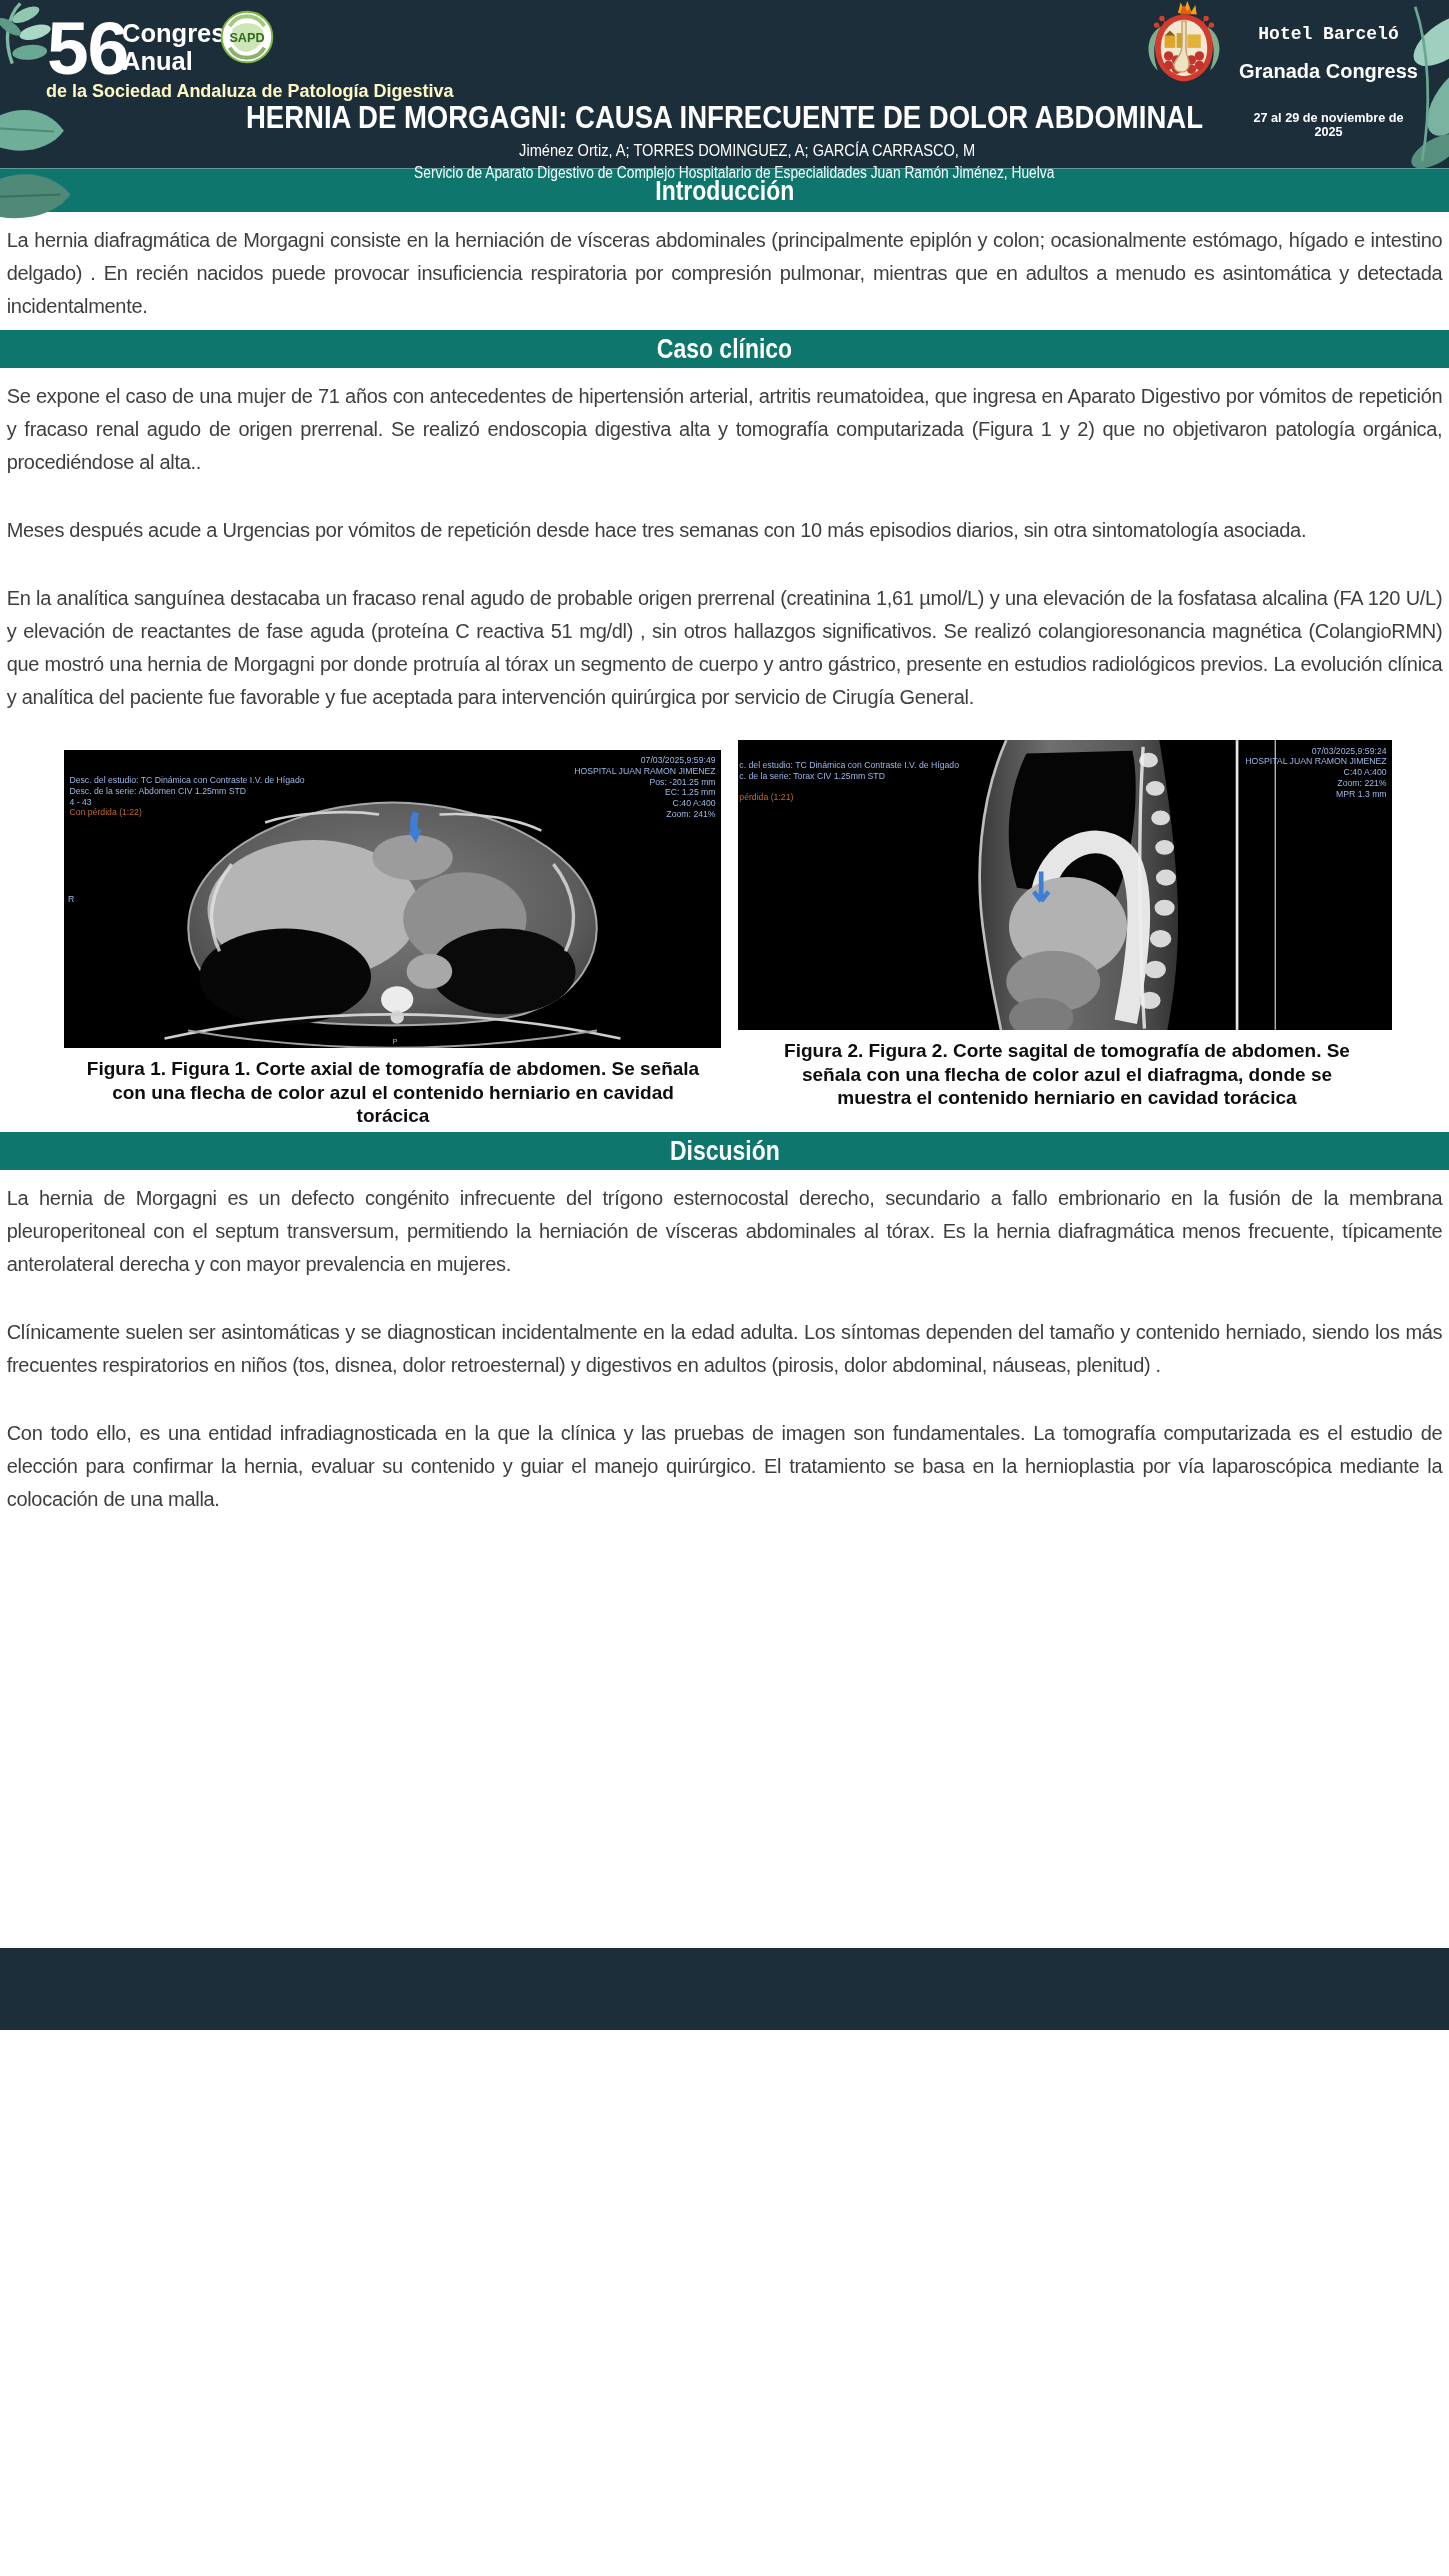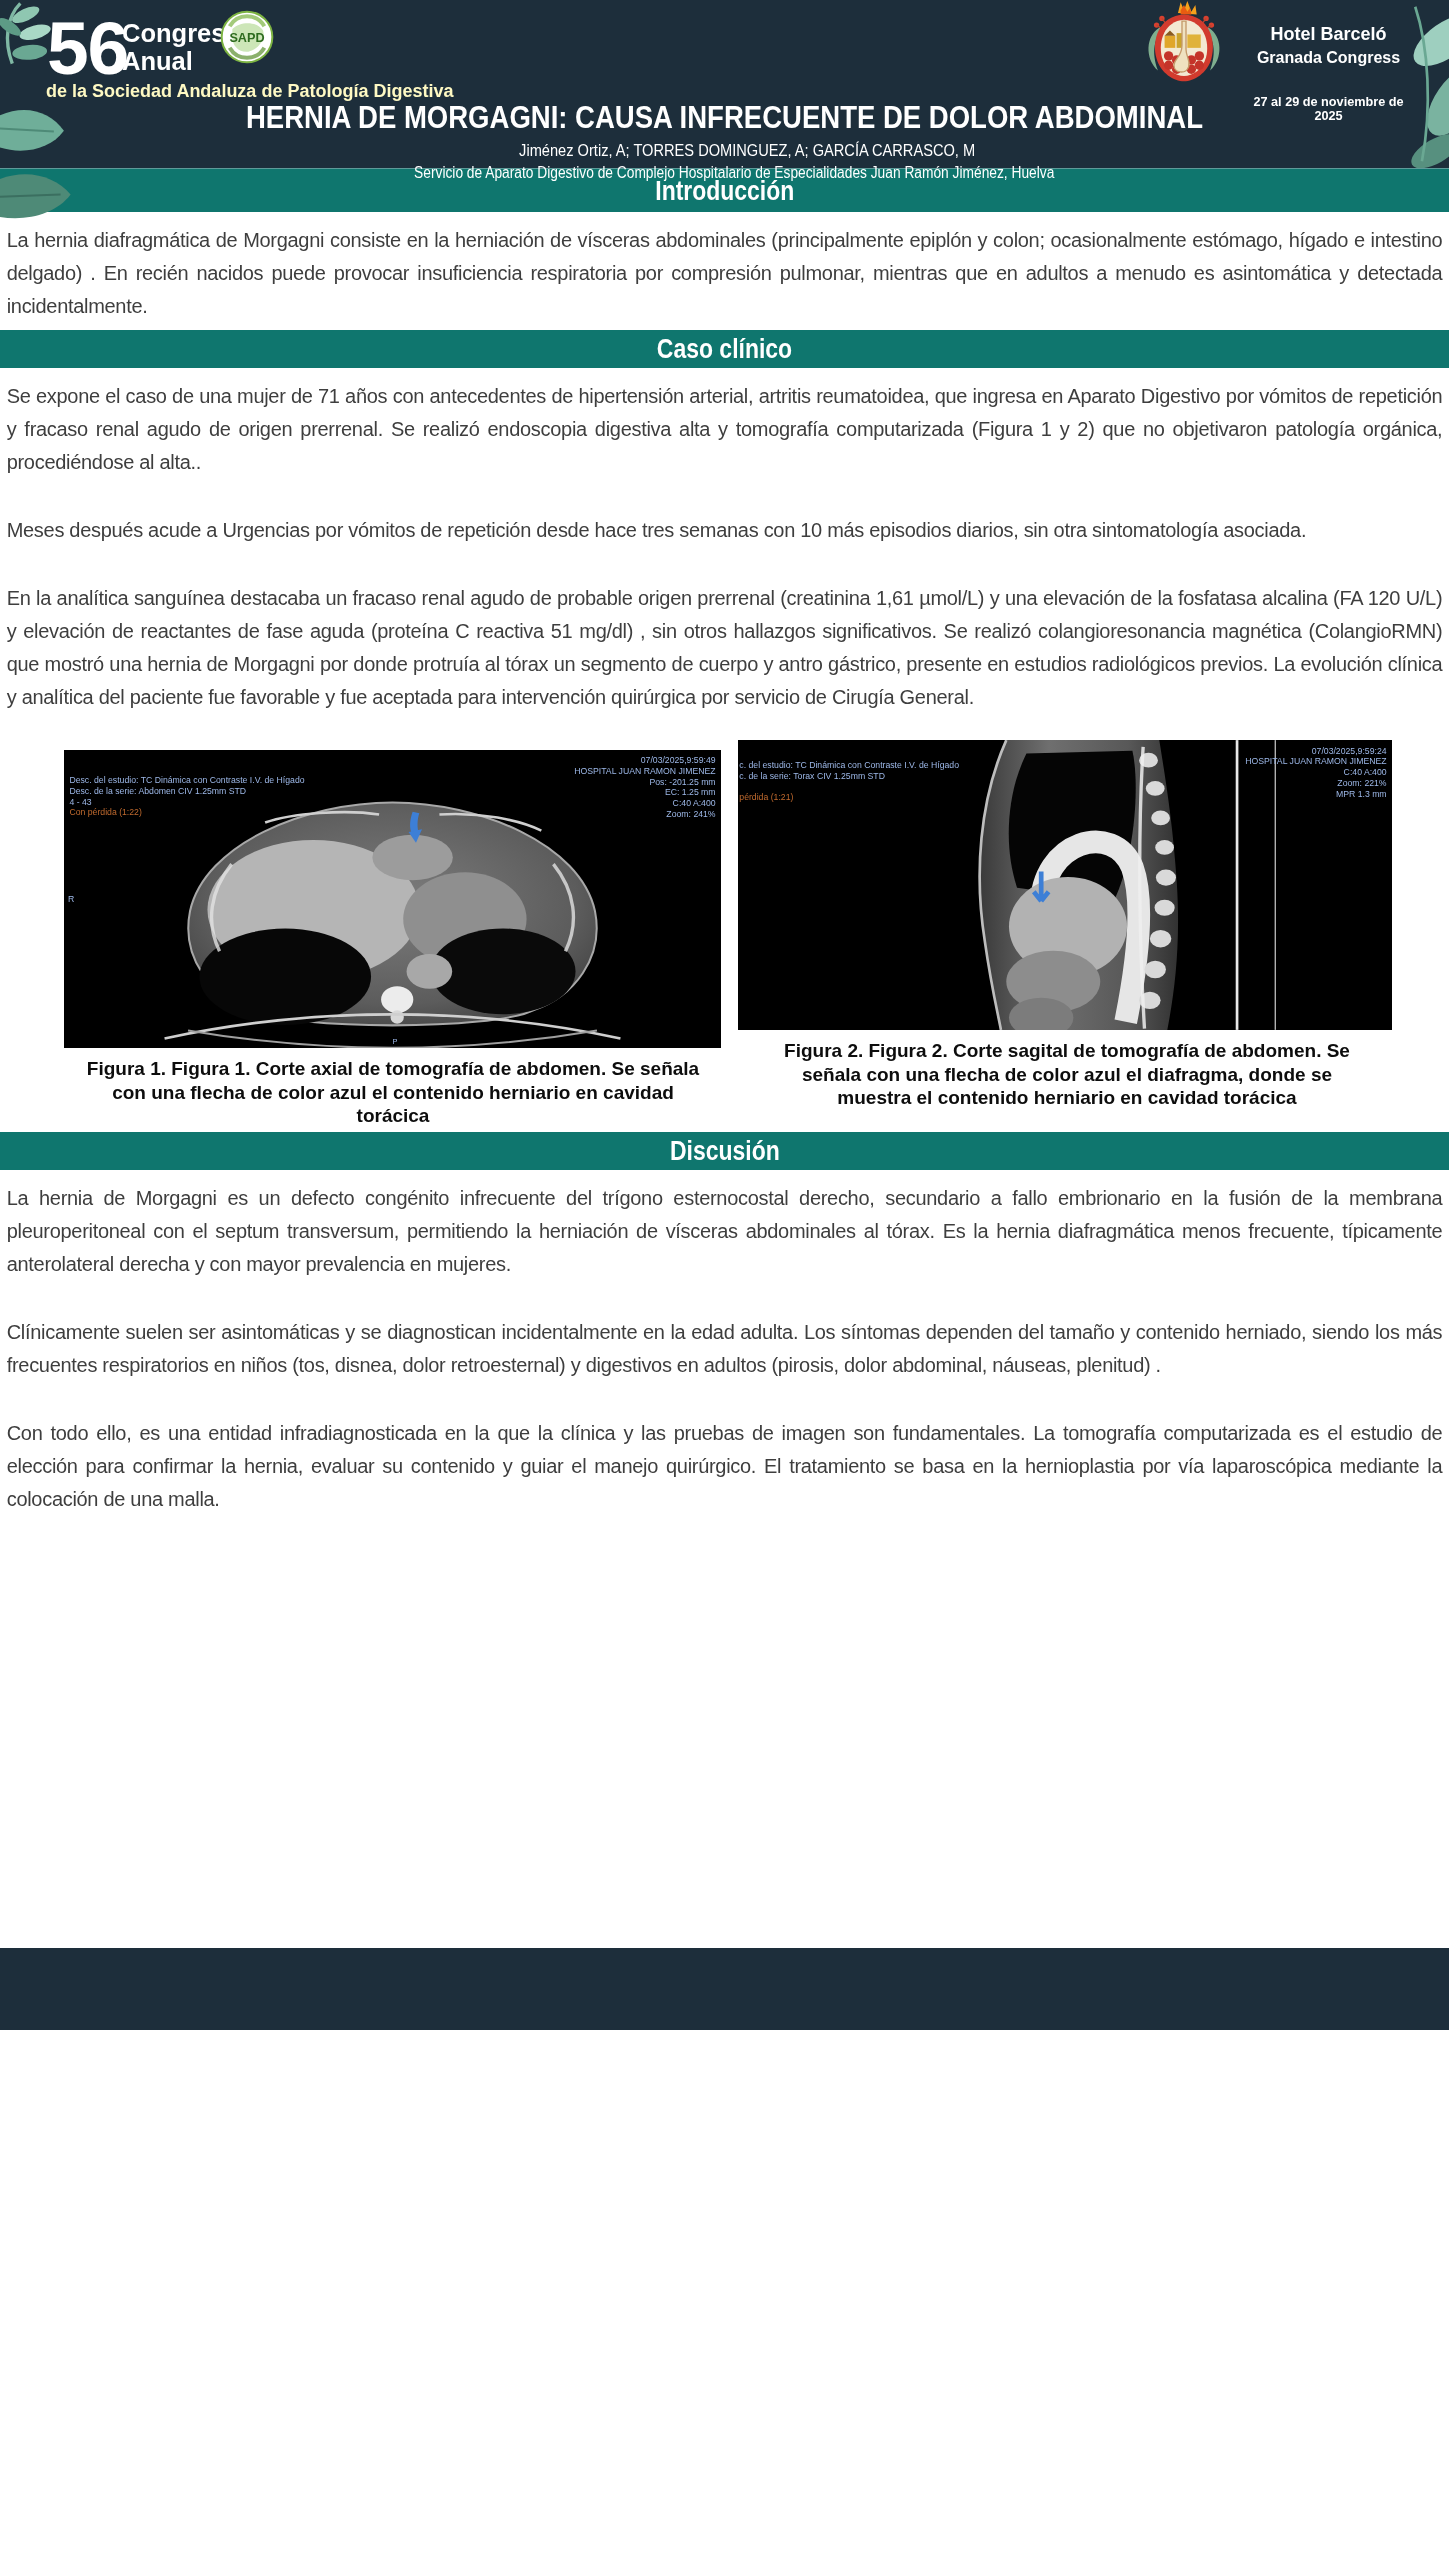--- a/index.html
+++ b/index.html
@@ -5,22 +5,22 @@
   html,body{margin:0;padding:0;background:#ffffff;}
   #page{position:relative;width:1449px;height:2030px;background:#ffffff;overflow:hidden;
         font-family:"Liberation Sans","DejaVu Sans",sans-serif;}
 
   
   .header{position:relative;width:1449px;height:168px;background:#1d2e3b;}
   .edition{position:absolute;left:47px;top:5.4px;color:#ffffff;font-size:75px;font-weight:bold;letter-spacing:-1.3px;}
   .congress-lines{position:absolute;left:122px;top:19px;color:#ffffff;font-size:25.5px;font-weight:bold;line-height:28px;}
   .society{position:absolute;left:46px;top:81px;color:#fef9c3;font-size:18px;font-weight:bold;}
   .venue{position:absolute;left:1238px;top:24px;width:181px;text-align:center;color:#ffffff;}
-  .venue .v1{font-size:18px;font-weight:bold;}
-  .venue .v2{font-size:16px;font-weight:bold;margin-top:4px;}
+  .venue .v1{font-size:18px;font-weight:bold;font-family:Liberation Mono, monospace;}
+  .venue .v2{font-size:20px;font-weight:bold;margin-top:16px;}
   .venue .v3{font-size:12.7px;font-weight:bold;margin-top:28px;}
   .sapd-logo{position:absolute;left:220px;top:9.4px;}
   .pom-logo{position:absolute;left:1139px;top:1.3px;}
   .leaves-left{position:absolute;left:0;top:0;}
   .leaves-right{position:absolute;right:0;top:0;}
 
   .title-block{position:absolute;left:0;top:99px;width:1449px;text-align:center;color:#ffffff;}
   .poster-title{font-size:32px;font-weight:bold;}
   .poster-authors{font-size:17px;margin-top:5.4px;padding-left:45px;}
   .poster-affiliation{font-size:16px;margin-top:2.7px;padding-left:20px;}

